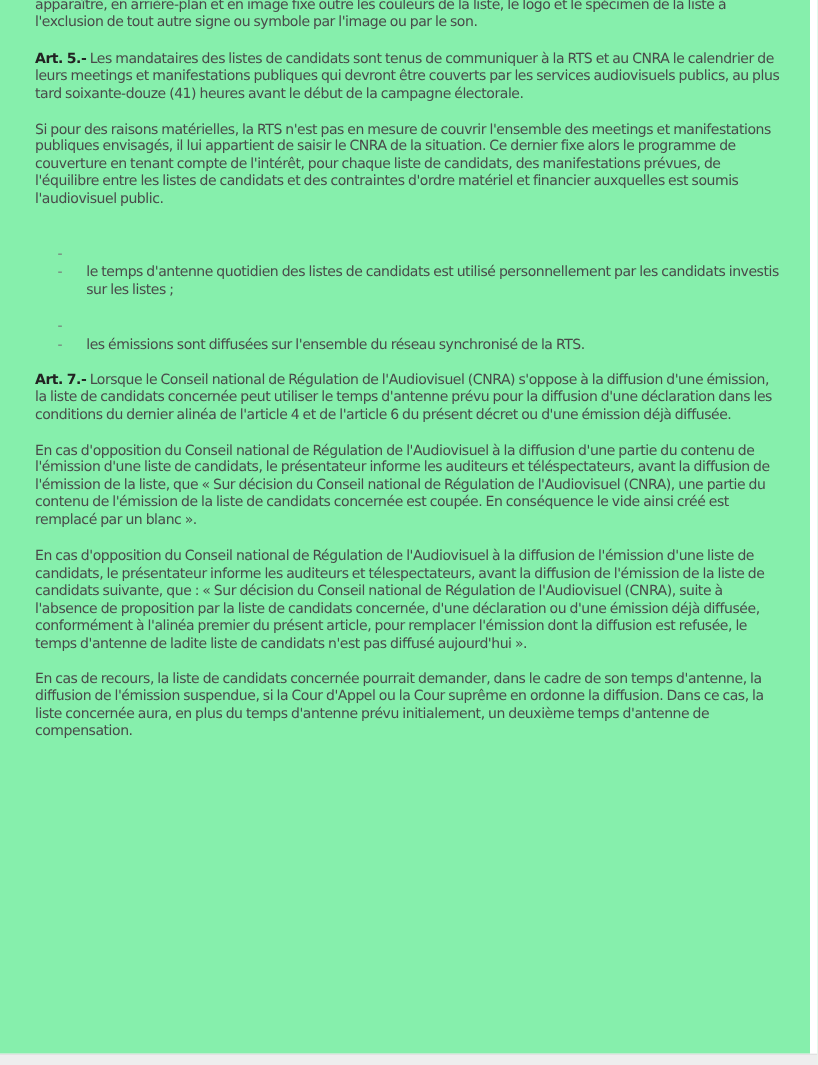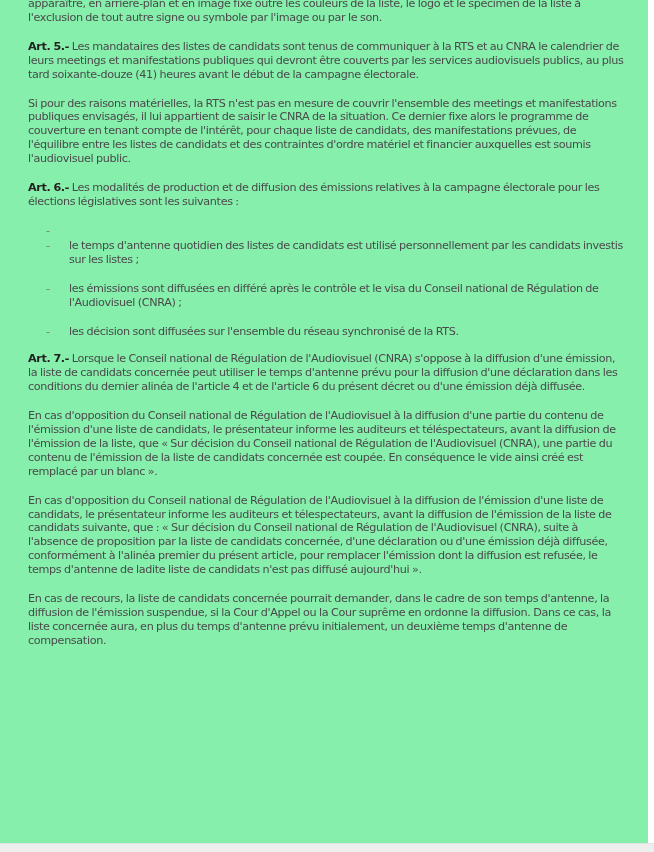--- a/index.html
+++ b/index.html
@@ -72,37 +72,36 @@
   <div class="gap"></div>
 
   <p class="para"><span class="art-label">Art. 5.-</span><span> Les mandataires des listes de candidats sont tenus de communiquer à la RTS et au CNRA le calendrier de leurs meetings et manifestations publiques qui devront être couverts par les services audiovisuels publics, au plus tard soixante-douze (41) heures avant le début de la campagne électorale.</span></p>
 
   <div class="gap"></div>
 
   <p class="para">Si pour des raisons matérielles, la RTS n'est pas en mesure de couvrir l'ensemble des meetings et manifestations publiques envisagés, il lui appartient de saisir le CNRA de la situation. Ce dernier fixe alors le programme de couverture en tenant compte de l'intérêt, pour chaque liste de candidats, des manifestations prévues, de l'équilibre entre les listes de candidats et des contraintes d'ordre matériel et financier auxquelles est soumis l'audiovisuel public.</p>
 
   <div class="gap"></div>
 
-  <p class="para"><span class="art-label">Art. 6.-</span><span> Les modalités de production et de diffusion des émissions relatives à la campagne électorale pour les élections législatives sont les suivantes :</span></p>
 
   <div class="gap"></div>
 
   <p class="bullet"><span class="dash">-</span></p>
 
   <div class="gap"></div>
 
   <p class="bullet"><span class="dash">-</span><span>le temps d'antenne quotidien des listes de candidats est utilisé personnellement par les candidats investis sur les listes ;</span></p>
 
   <div class="gap"></div>
 
-  <p class="bullet"><span class="dash">-</span><span>les émissions sont diffusées en différé après le contrôle et le visa du Conseil national de Régulation de l'Audiovisuel (CNRA) ;</span></p>
+  <p class="bullet"><span class="dash">-</span></p>
 
   <div class="gap"></div>
 
-  <p class="bullet"><span class="dash">-</span><span>les décision sont diffusées sur l'ensemble du réseau synchronisé de la RTS.</span></p>
+  <p class="bullet"><span class="dash">-</span><span>les émissions sont diffusées sur l'ensemble du réseau synchronisé de la RTS.</span></p>
 
   <div class="gap-sm"></div>
 
   <p class="para"><span class="art-label">Art. 7.-</span><span> Lorsque le Conseil national de Régulation de l'Audiovisuel (CNRA) s'oppose à la diffusion d'une émission, la liste de candidats concernée peut utiliser le temps d'antenne prévu pour la diffusion d'une déclaration dans les conditions du dernier alinéa de l'article 4 et de l'article 6 du présent décret ou d'une émission déjà diffusée.</span></p>
 
   <div class="gap"></div>
 
   <p class="para">En cas d'opposition du Conseil national de Régulation de l'Audiovisuel à la diffusion d'une partie du contenu de l'émission d'une liste de candidats, le présentateur informe les auditeurs et téléspectateurs, avant la diffusion de l'émission de la liste, que « Sur décision du Conseil national de Régulation de l'Audiovisuel (CNRA), une partie du contenu de l'émission de la liste de candidats concernée est coupée. En conséquence le vide ainsi créé est remplacé par un blanc ».</p>
 
   <div class="gap"></div>

